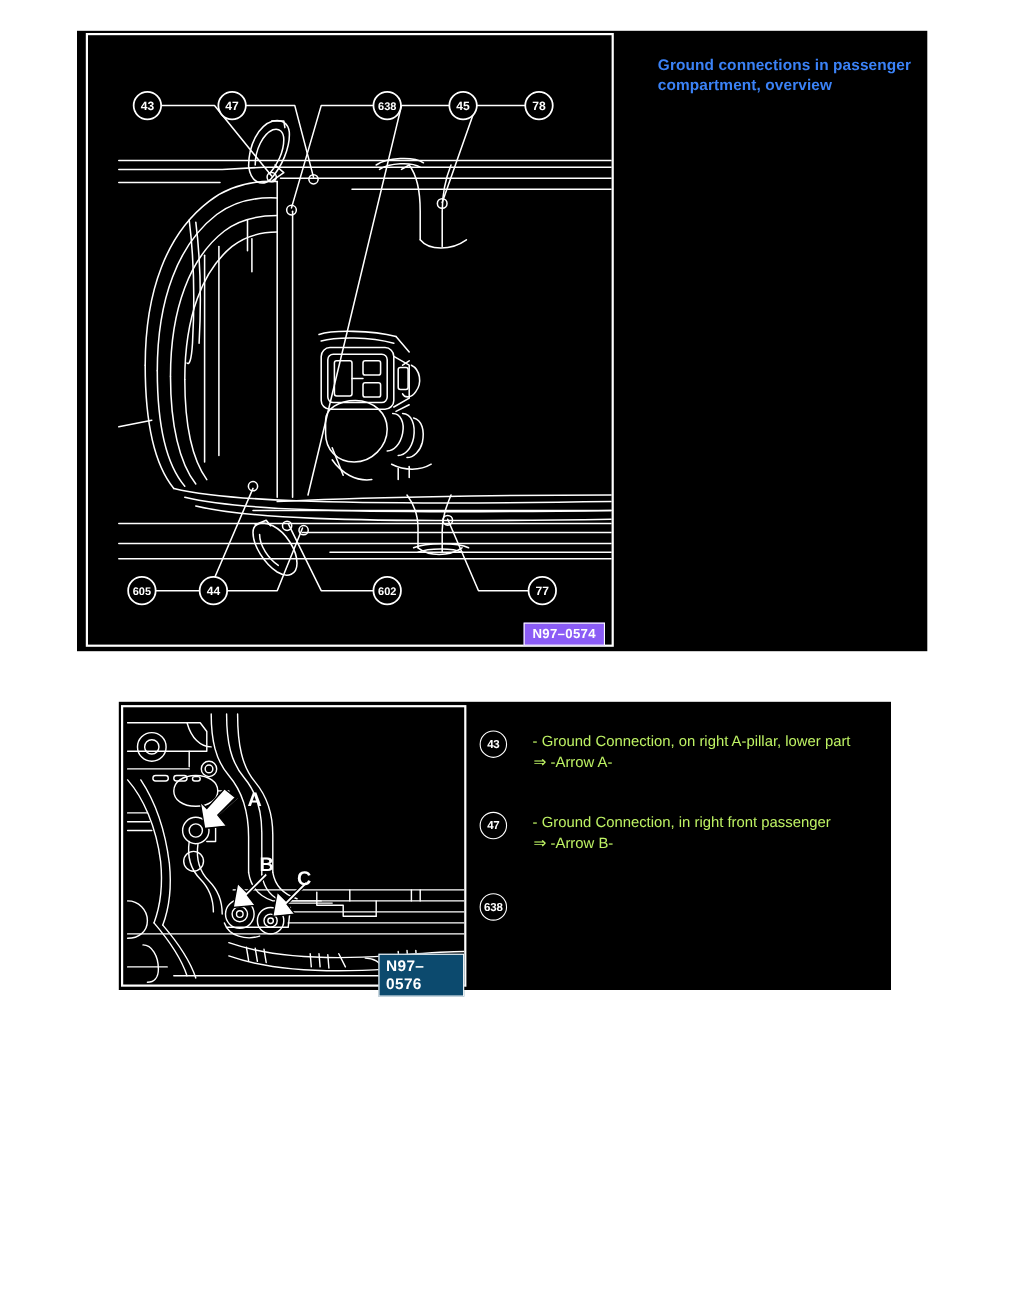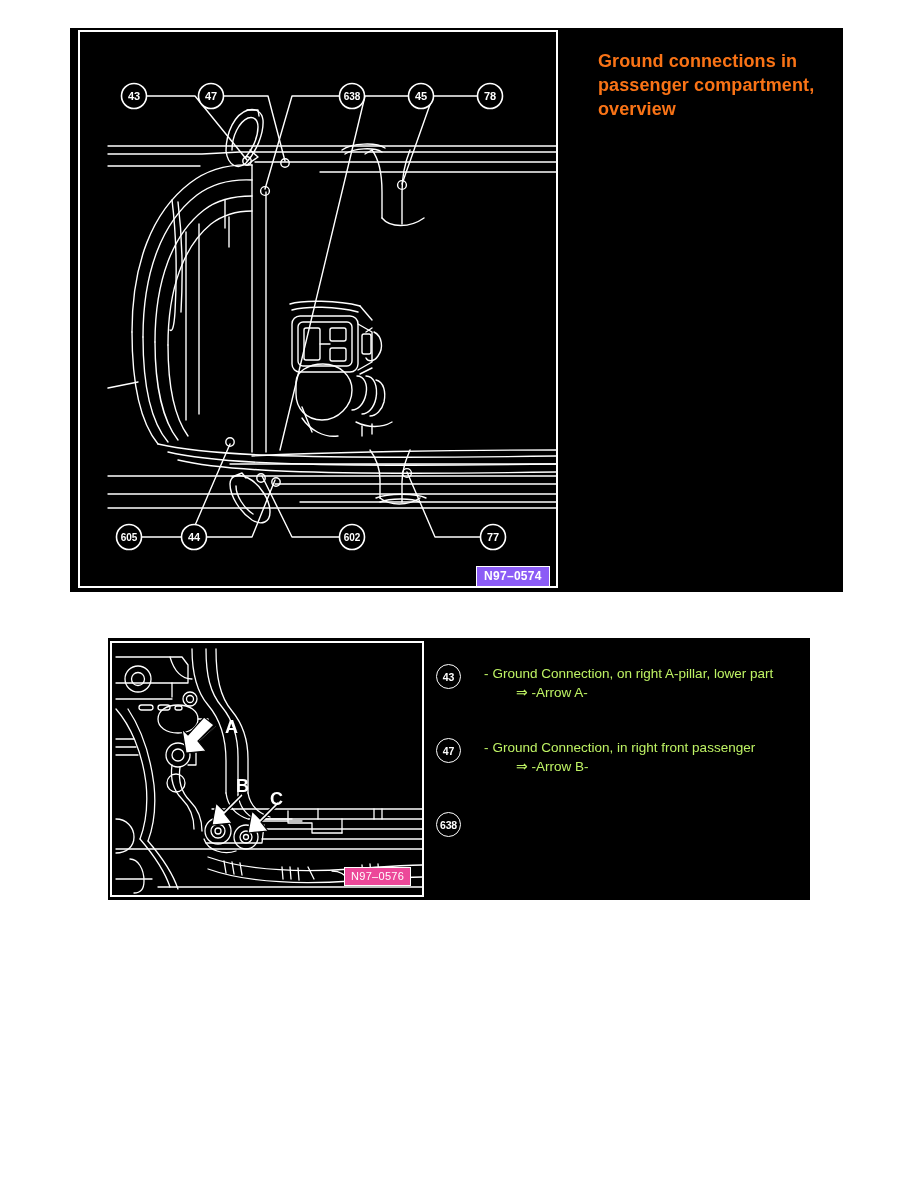--- a/index.html
+++ b/index.html
@@ -37,22 +37,22 @@
   #top-figure-svg {
     position: absolute;
     left: 0;
     top: 0;
   }
   #top-caption {
     position: absolute;
     left: 528px;
     top: 22px;
     width: 250px;
-    color: #f97316;
-    font-size: 18px;
+    color: #3b82f6;
+    font-size: 14px;
     font-weight: bold;
     line-height: 1.32;
     letter-spacing: 0.1px;
   }
   #top-fig-id {
     position: absolute;
     left: 396px;
     top: 534px;
     border: 1px solid #ffffff;
     padding: 2px 7px 3px 7px;
@@ -82,24 +82,24 @@
     background: #000000;
     box-sizing: border-box;
   }
   #bottom-fig-id {
     position: absolute;
     left: 232px;
     top: 224px;
     border: 1px solid #ffffff;
     padding: 2px 6px 3px 6px;
     color: #ffffff;
-    font-size: 11px;
-    font-weight: normal;
+    font-size: 14px;
+    font-weight: bold;
     letter-spacing: 0.3px;
-    background: #ec4899;
+    background: #0c4a6e;
   }
 
   
   #legend {
     position: absolute;
     left: 328px;
     top: 22px;
     width: 372px;
   }
   .legend-row {
@@ -128,21 +128,21 @@
     left: 48px;
     top: 4px;
     color: #bef264;
     font-size: 13.5px;
     line-height: 1.42;
     white-space: nowrap;
   }
   .legend-text .dash { margin-right: 4px; }
   .legend-sub {
     display: block;
-    margin-left: 32px;
+    margin-left: 1px;
   }
   .arrow-glyph { font-size: 14px; }
 </style>
 </head>
 <body>
 
 <div id="top-block">
 
   <div id="top-figure-frame">
     <svg id="top-figure-svg" width="476" height="554" viewBox="0 0 476 554">

